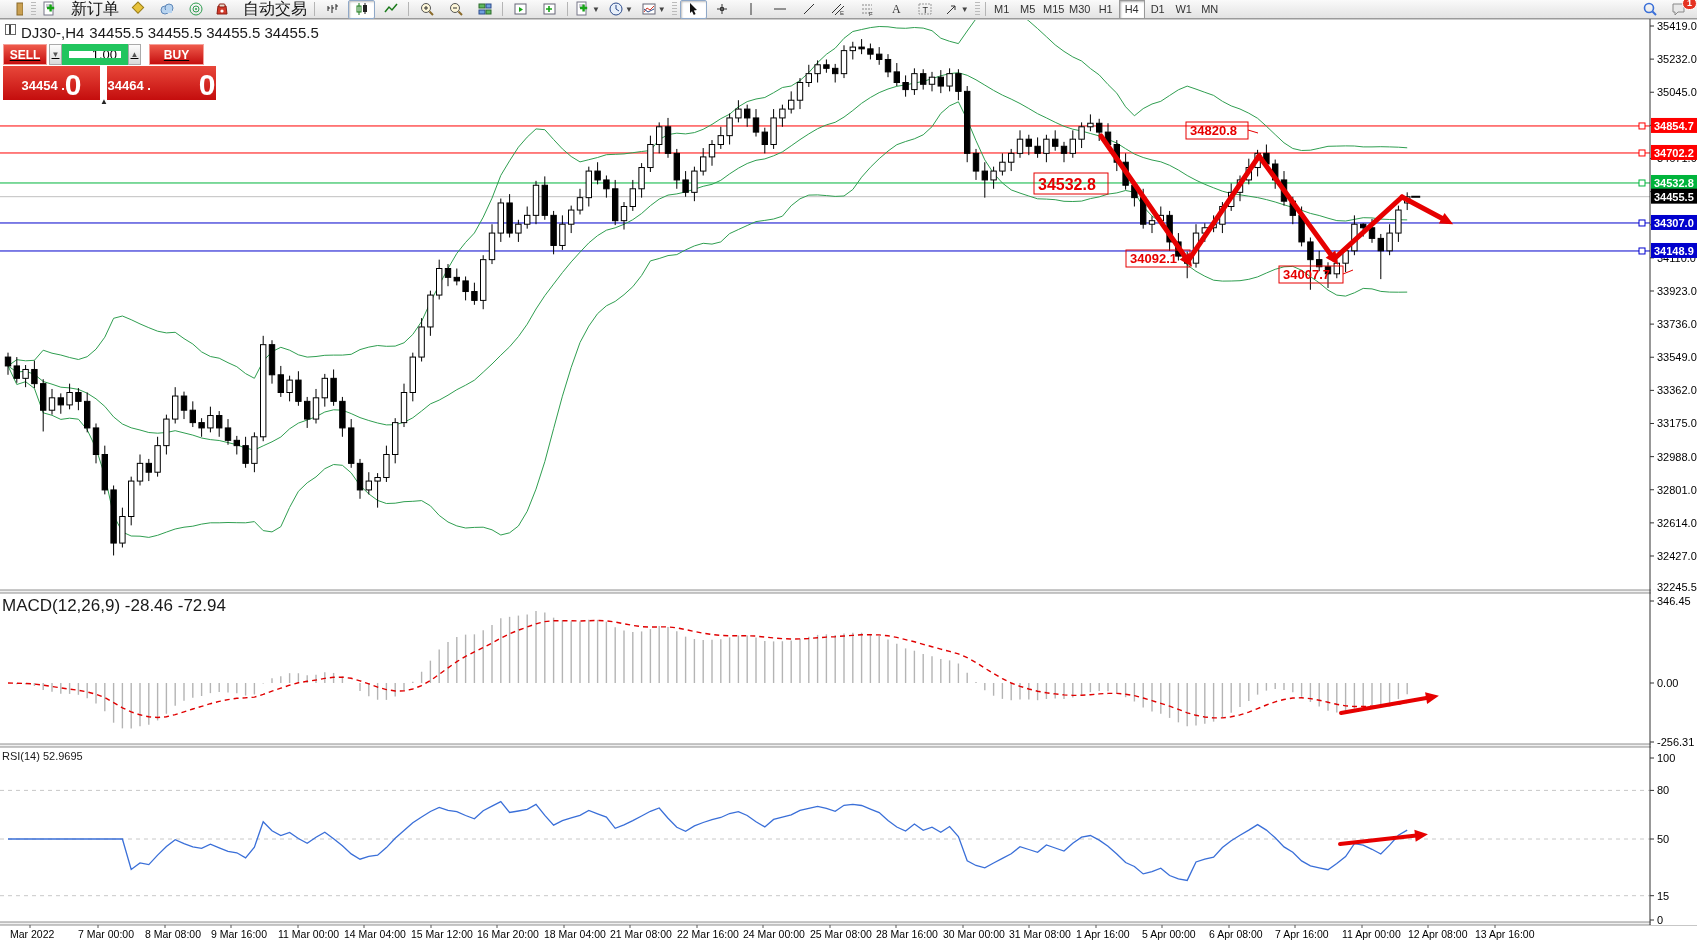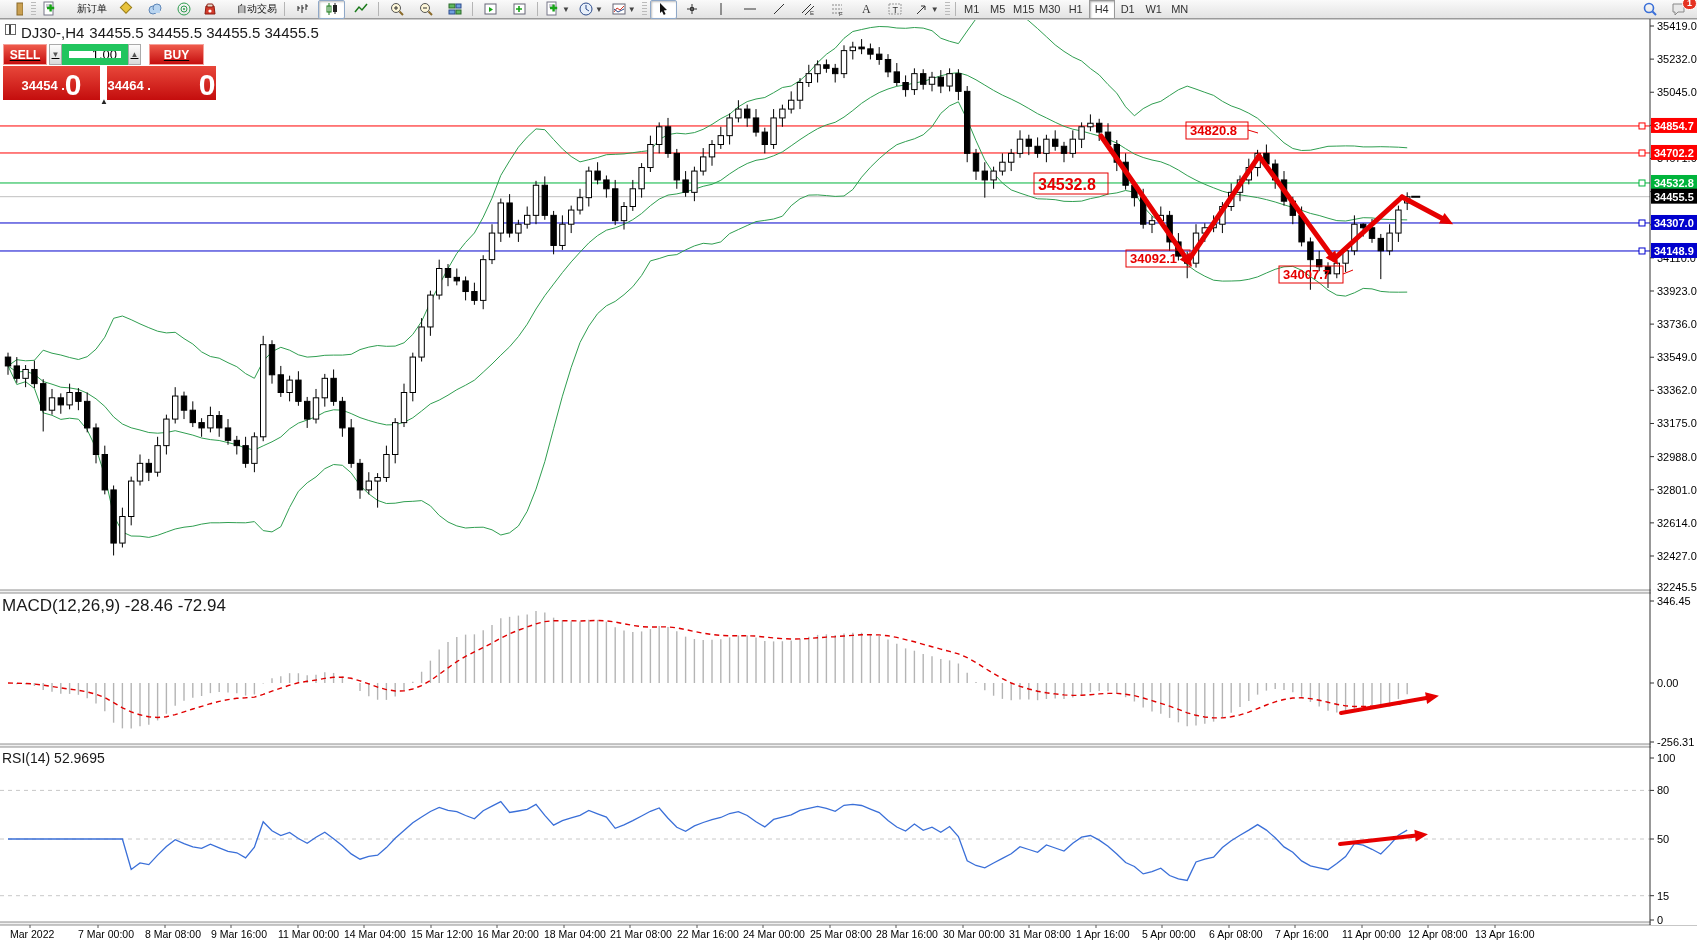--- a/index.html
+++ b/index.html
@@ -5,21 +5,21 @@
   html,body{margin:0;padding:0;background:#fff;}
   #app{position:relative;width:1697px;height:941px;overflow:hidden;background:#fff;
        font-family:"Liberation Sans",sans-serif;}
   
   #toolbar{position:absolute;left:0;top:0;width:1697px;height:19px;
     background:linear-gradient(#fafafa,#e3e3e3);border-bottom:1px solid #9a9a9a;
     display:flex;align-items:center;box-sizing:border-box;z-index:6;}
   .tb-btn{height:17px;min-width:21px;display:flex;align-items:center;justify-content:center;
     padding:0 2px;margin:0 1px;border:1px solid transparent;border-radius:2px;cursor:default;}
   .tb-btn.active{background:#fff;border:1px solid #8fa8c8;box-shadow:inset 1px 1px 2px rgba(0,0,0,.25);}
-  .tb-btn .lbl{font-size:10px;color:#111;margin-left:19px;white-space:nowrap;}
+  .tb-btn .lbl{font-size:16px;color:#111;margin-left:13px;white-space:nowrap;}
   .tb-sep{width:1px;height:14px;background:#b5b5b5;margin:0 3px;}
   .tb-grip{width:5px;height:14px;margin:0 2px;
     background:repeating-linear-gradient(#bbb 0 1px,transparent 1px 3px);}
   .tb-dd{font-size:8px;color:#444;margin-left:1px;}
   .tf-btn{height:17px;min-width:24px;display:flex;align-items:center;justify-content:center;
     font-size:11px;color:#333;border:1px solid transparent;margin:0;}
   .tf-btn.active{background:#fff;border:1px solid #999;box-shadow:inset 1px 1px 2px rgba(0,0,0,.3);}
   .tb-right{margin-left:auto;display:flex;align-items:center;padding-right:4px;}
   .badge{position:absolute;top:-4px;right:-6px;background:#e53322;color:#fff;font-size:9px;
     font-weight:bold;border-radius:7px;padding:0 4px;line-height:11px;border:1px solid #fff;}
@@ -38,21 +38,21 @@
     font-size:8px;display:flex;align-items:center;justify-content:center;box-sizing:border-box;cursor:pointer;}
   .tp-vol{width:66px;border:7px solid #22c55e;font-size:13px;text-align:right;padding:0 4px;box-sizing:border-box;}
   .tp-prices{display:flex;margin-top:1px;}
   .tp-price{background:linear-gradient(#e8473a,#c40d0d);color:#fff;height:33px;display:flex;
     align-items:flex-end;justify-content:center;padding-bottom:1px;}
   .tp-price .pm{font-size:13px;font-weight:bold;line-height:26px;}
   .tp-price .pb{font-size:30px;font-weight:bold;line-height:28px;}
   .tp-price.s{width:97px;} .tp-price.b{width:109px;margin-left:7px;gap:48px;}
   #collapse-toggle{position:absolute;left:100px;top:97px;z-index:5;font-size:8px;color:#222;cursor:pointer;}
   #macd-label{position:absolute;left:2px;top:596px;z-index:4;font-size:17px;color:#1a1a1a;}
-  #rsi-label{position:absolute;left:2px;top:750px;z-index:4;font-size:14px;color:#1a1a1a;}
+  #rsi-label{position:absolute;left:2px;top:750px;z-index:4;font-size:11px;color:#1a1a1a;}
 </style>
 </head>
 <body>
 
 <div id="app">
   <div id="toolbar">
       <div class="tb-btn">
         <svg width="16" height="16" viewBox="0 0 16 16">
           <rect x="10" y="2" width="6" height="12" fill="#caa052" stroke="#8a6a2a"></rect>
         </svg>

